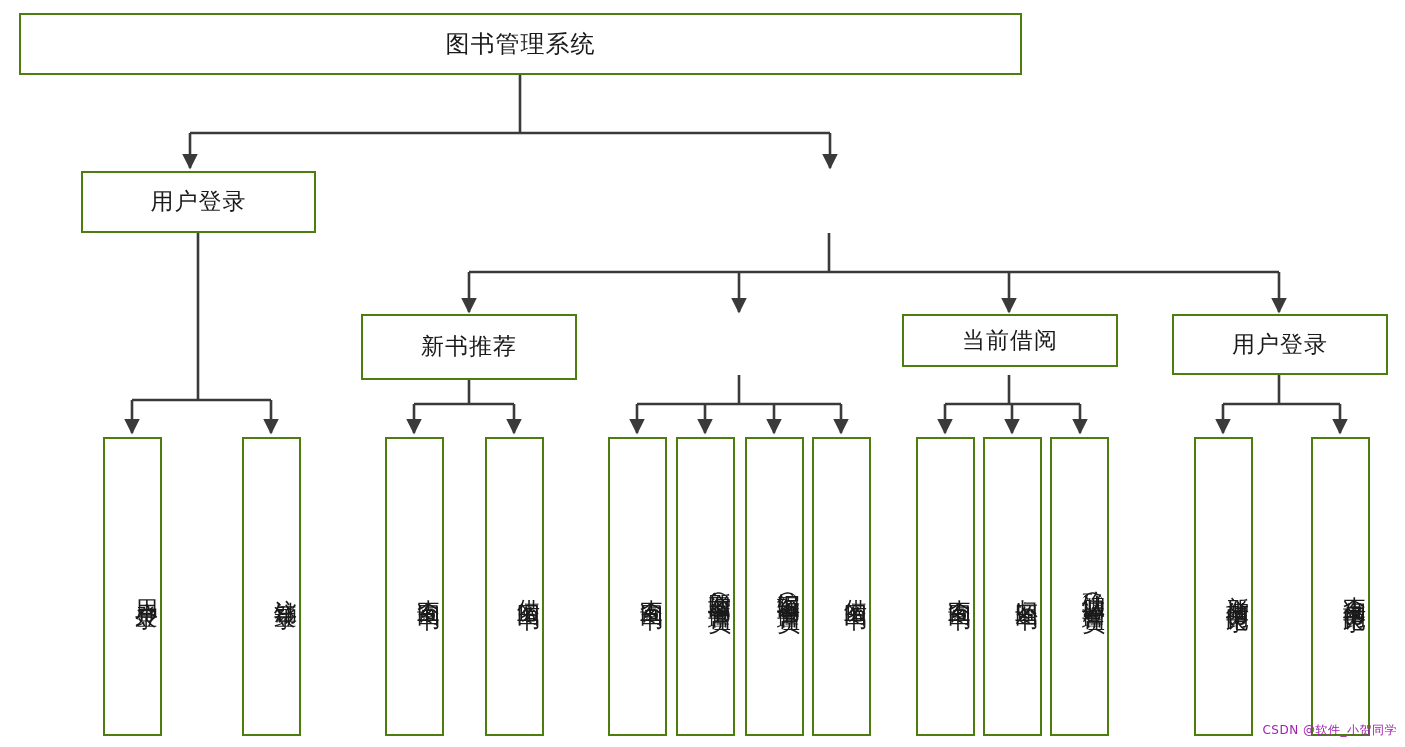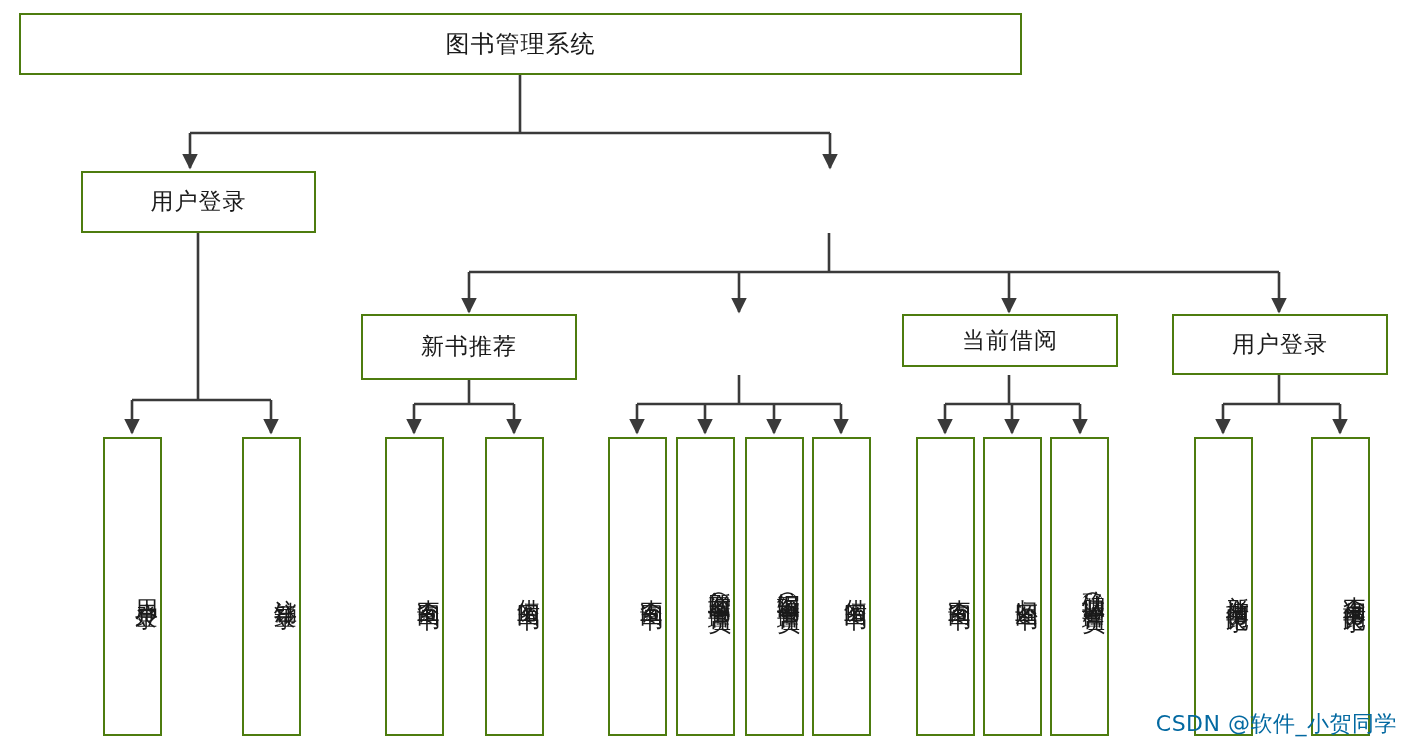--- a/index.html
+++ b/index.html
@@ -59,22 +59,22 @@
     left: 0;
     top: 0;
     width: 1405px;
     height: 747px;
     pointer-events: none;
   }
   #watermark {
     position: absolute;
     right: 8px;
     bottom: 8px;
-    font-size: 22px;
-    color: #0369a1;
+    font-size: 12px;
+    color: #a21caf;
     letter-spacing: 0.5px;
     white-space: nowrap;
   }
 </style>
 </head>
 <body>
 
 <div id="canvas">
 
   <svg id="edges" viewBox="0 0 1405 747" xmlns="http://www.w3.org/2000/svg">

